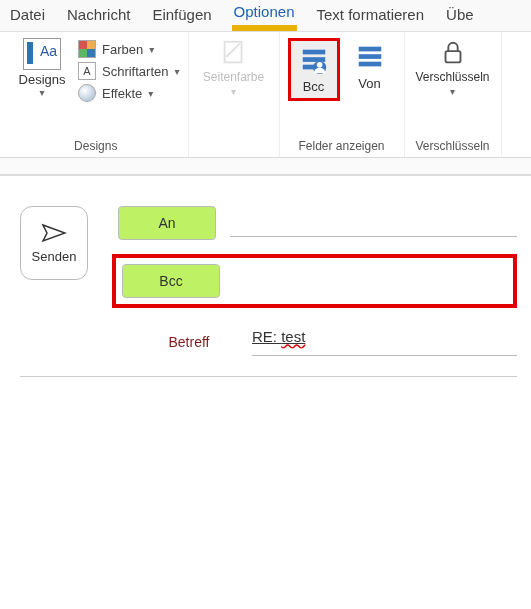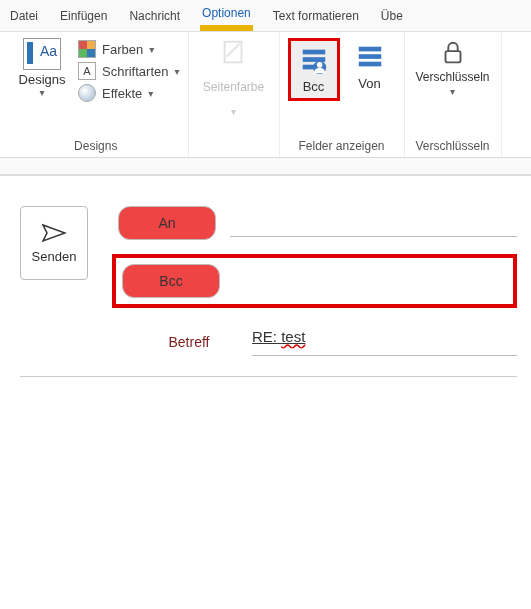--- a/index.html
+++ b/index.html
@@ -1,73 +1,73 @@
 <!DOCTYPE html>
 <html><head>
   <meta charset="utf-8">
   <style>
     * { box-sizing: border-box; margin: 0; padding: 0; }
     body { font-family: "Segoe UI", Arial, sans-serif; font-size: 13px; background: #fff; width: 531px; height: 609px; overflow: hidden; color: #333; }
 
     
     .tabbar { display: flex; gap: 18px; padding: 4px 8px 0 8px; background: #f9f9f9; border-bottom: 1px solid #e1e1e1; height: 32px; align-items: flex-end; }
-    .tabbar .tab { padding: 6px 2px 8px 2px; font-size: 12px; color: #444; cursor: pointer; }
+    .tabbar .tab { padding: 6px 2px 8px 2px; font-size: 15px; color: #444; cursor: pointer; }
     .tabbar .tab.active { color: #1a63b7; border-bottom: 6px solid #eab308; padding-bottom: 5px; }
 
     
     .ribbon { display: flex; background: #fff; border-bottom: 1px solid #d9d9d9; height: 126px; }
     .group { display: flex; flex-direction: column; align-items: center; padding: 6px 8px 2px 8px; border-right: 1px solid #eee; }
     .group-body { display: flex; flex: 1; align-items: flex-start; }
     .group-label { font-size: 12px; color: #555; margin-top: auto; padding-bottom: 2px; text-align:center; }
 
     
     .designs-big { display: flex; flex-direction: column; align-items: center; gap: 2px; width: 60px; cursor: pointer; }
     .designs-swatch { width: 38px; height: 32px; border: 1px solid #999; background: #fff; position: relative; }
     .designs-swatch::after { content:"Aa"; position:absolute; right:3px; top:4px; font-size:14px; color:#2a5ca0; }
     .designs-swatch .accent { position:absolute; left:3px; top:3px; width:6px; height:22px; background:#2e74b5; }
     .mini-row { display: flex; align-items: center; gap: 6px; padding: 2px 0; font-size: 13px; color: #444; cursor: pointer; }
     .mini-icon { width: 18px; height: 18px; border: 1px solid #aaa; display:flex; flex-wrap:wrap; }
     .mini-icon span { width:50%; height:50%; }
     .chev { font-size: 10px; color: #666; }
 
-    .pagecolor { display:flex; flex-direction:column; align-items:center; gap:12px; width:74px; color:#bdbdbd; }
+    .pagecolor { display:flex; flex-direction:column; align-items:center; gap:2px; width:74px; color:#bdbdbd; }
     .pagecolor svg{opacity:.45}
 
     .fa-group { }
     .fa-btn { display:flex; flex-direction:column; align-items:center; gap:4px; width:52px; padding:4px 2px; cursor:pointer; }
     .fa-btn.highlight { border:3px solid #e10000; background:#eee; }
     .fa-label{font-size:13px;}
 
     .encrypt { display:flex; flex-direction:column; align-items:center; gap:2px; width:80px; cursor:pointer; }
 
     
     .compose { padding: 30px 14px 0 20px; }
     .row-top { display:flex; gap:30px; }
-    .send-btn { width:68px; height:74px; border:1px solid #bbb; border-radius:4px; display:flex; flex-direction:column; align-items:center; justify-content:center; gap:6px; cursor:pointer; background:#fff; }
+    .send-btn { width:68px; height:74px; border:1px solid #bbb; border-radius:12px; display:flex; flex-direction:column; align-items:center; justify-content:center; gap:6px; cursor:pointer; background:#fff; }
     .recip-col { display:flex; flex-direction:column; gap:14px; flex:1; }
     .recip-row { display:flex; align-items:center; gap:14px; }
-    .pill { width:98px; height:34px; border:1px solid #bbb; border-radius:12px; display:flex; align-items:center; justify-content:center; background:#ef4444; cursor:pointer; font-size:14px; }
+    .pill { width:98px; height:34px; border:1px solid #bbb; border-radius:4px; display:flex; align-items:center; justify-content:center; background:#bef264; cursor:pointer; font-size:14px; }
     .line-input { flex:1; border:none; border-bottom:1px solid #bbb; height:28px; font-size:14px; padding:2px 4px; outline:none; background:transparent; }
     .bcc-highlight { border:4px solid #e10000; padding:6px 6px; display:flex; align-items:center; gap:14px; margin-left:-6px; }
     .subject-row { display:flex; align-items:center; gap:14px; margin-top:20px; margin-left:120px; }
     .subject-label { width:98px; text-align:center; color:#7f1d1d; font-size:14px; }
     .subject-input { flex:1; border:none; border-bottom:1px solid #bbb; height:28px; font-size:15px;text-decoration:underline; }
     .subject-input .spell { text-decoration: underline wavy #e10000; }
     .divider-under-compose{border-bottom:1px solid #ccc;margin-top:20px;}
 
     
     .fa-btn svg, .encrypt svg, .pagecolor svg { width:32px; height:30px; }
   </style>
 </head>
 <body>
 
 <div class="tabbar">
   <div class="tab">Datei</div>
+  <div class="tab">Nachricht</div>
   <div class="tab">Einfügen</div>
-  <div class="tab">Nachricht</div>
   <div class="tab active">Optionen</div>
   <div class="tab">Text formatieren</div>
   <div class="tab">Übe</div>
 </div>
 
 <div class="ribbon">
 
   <div class="group" style="padding-left:12px;">
     <div class="group-body">
       <div class="designs-big">

